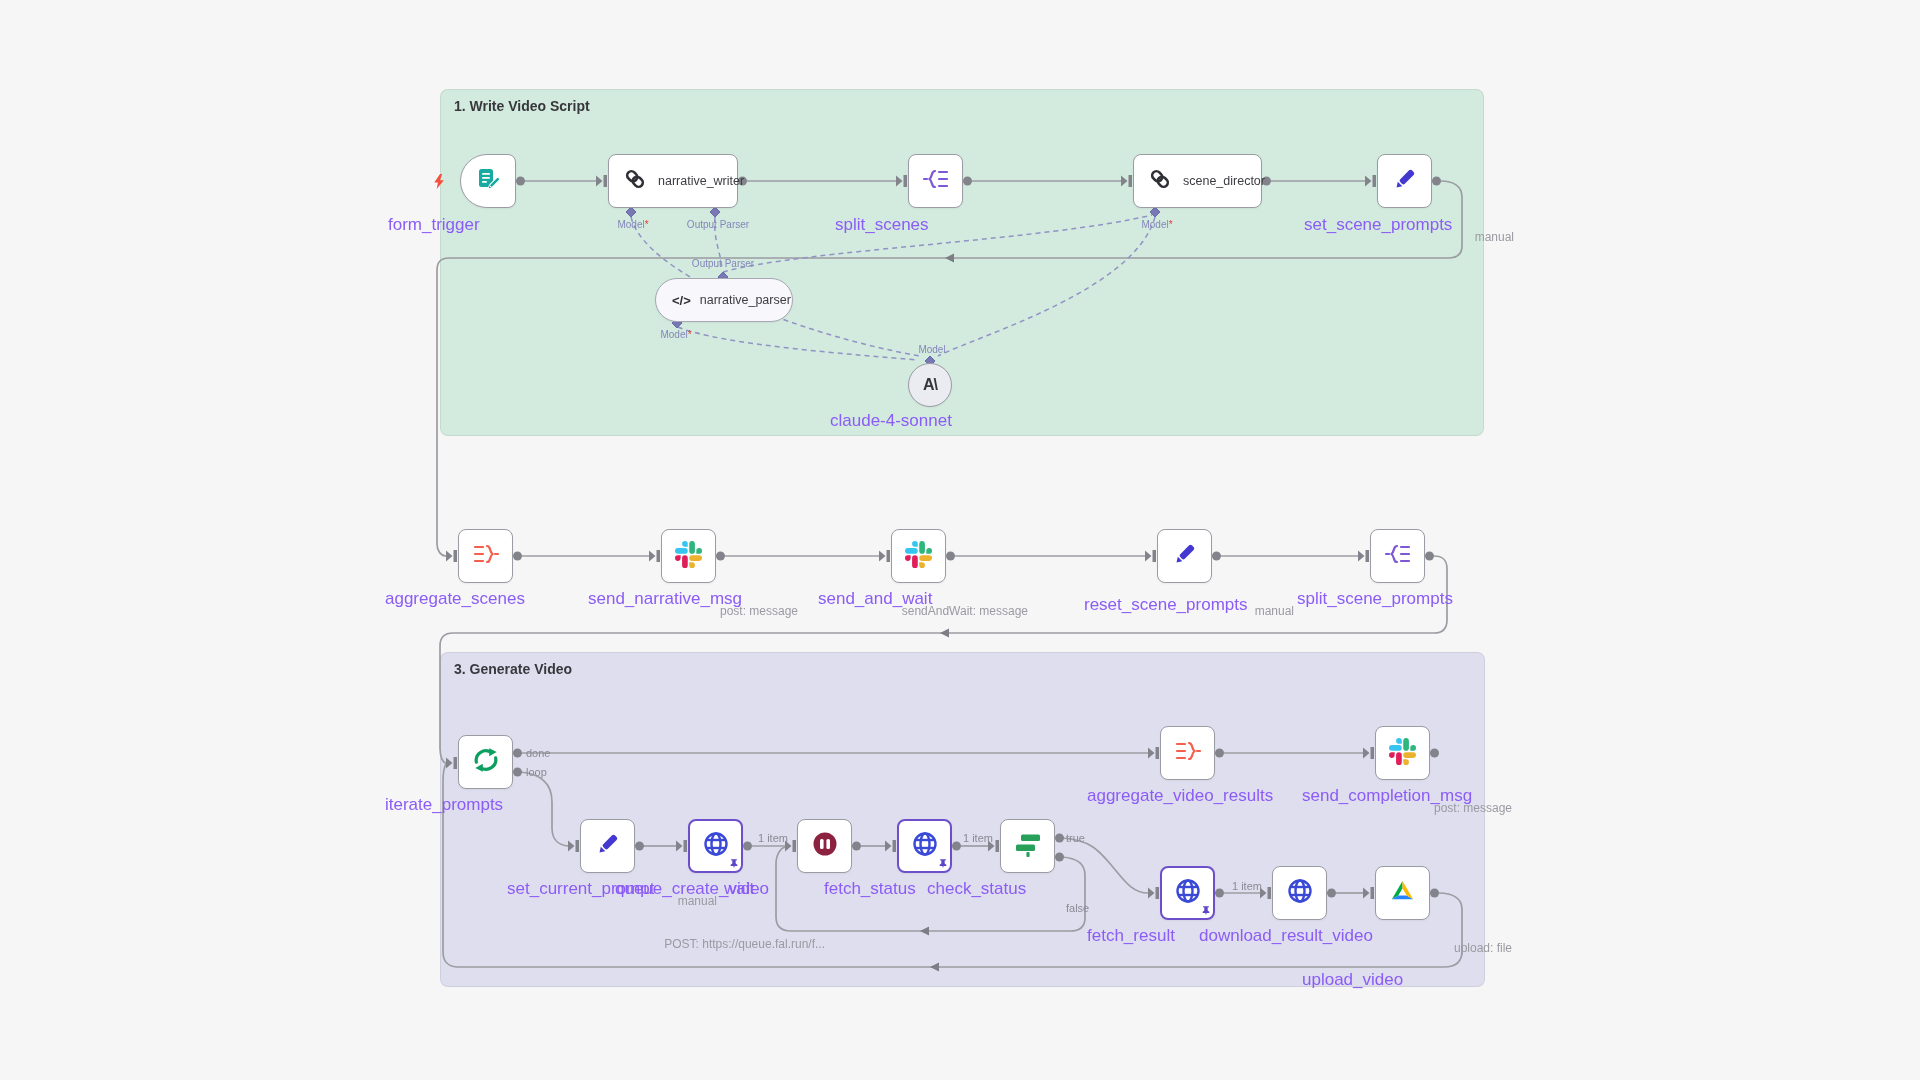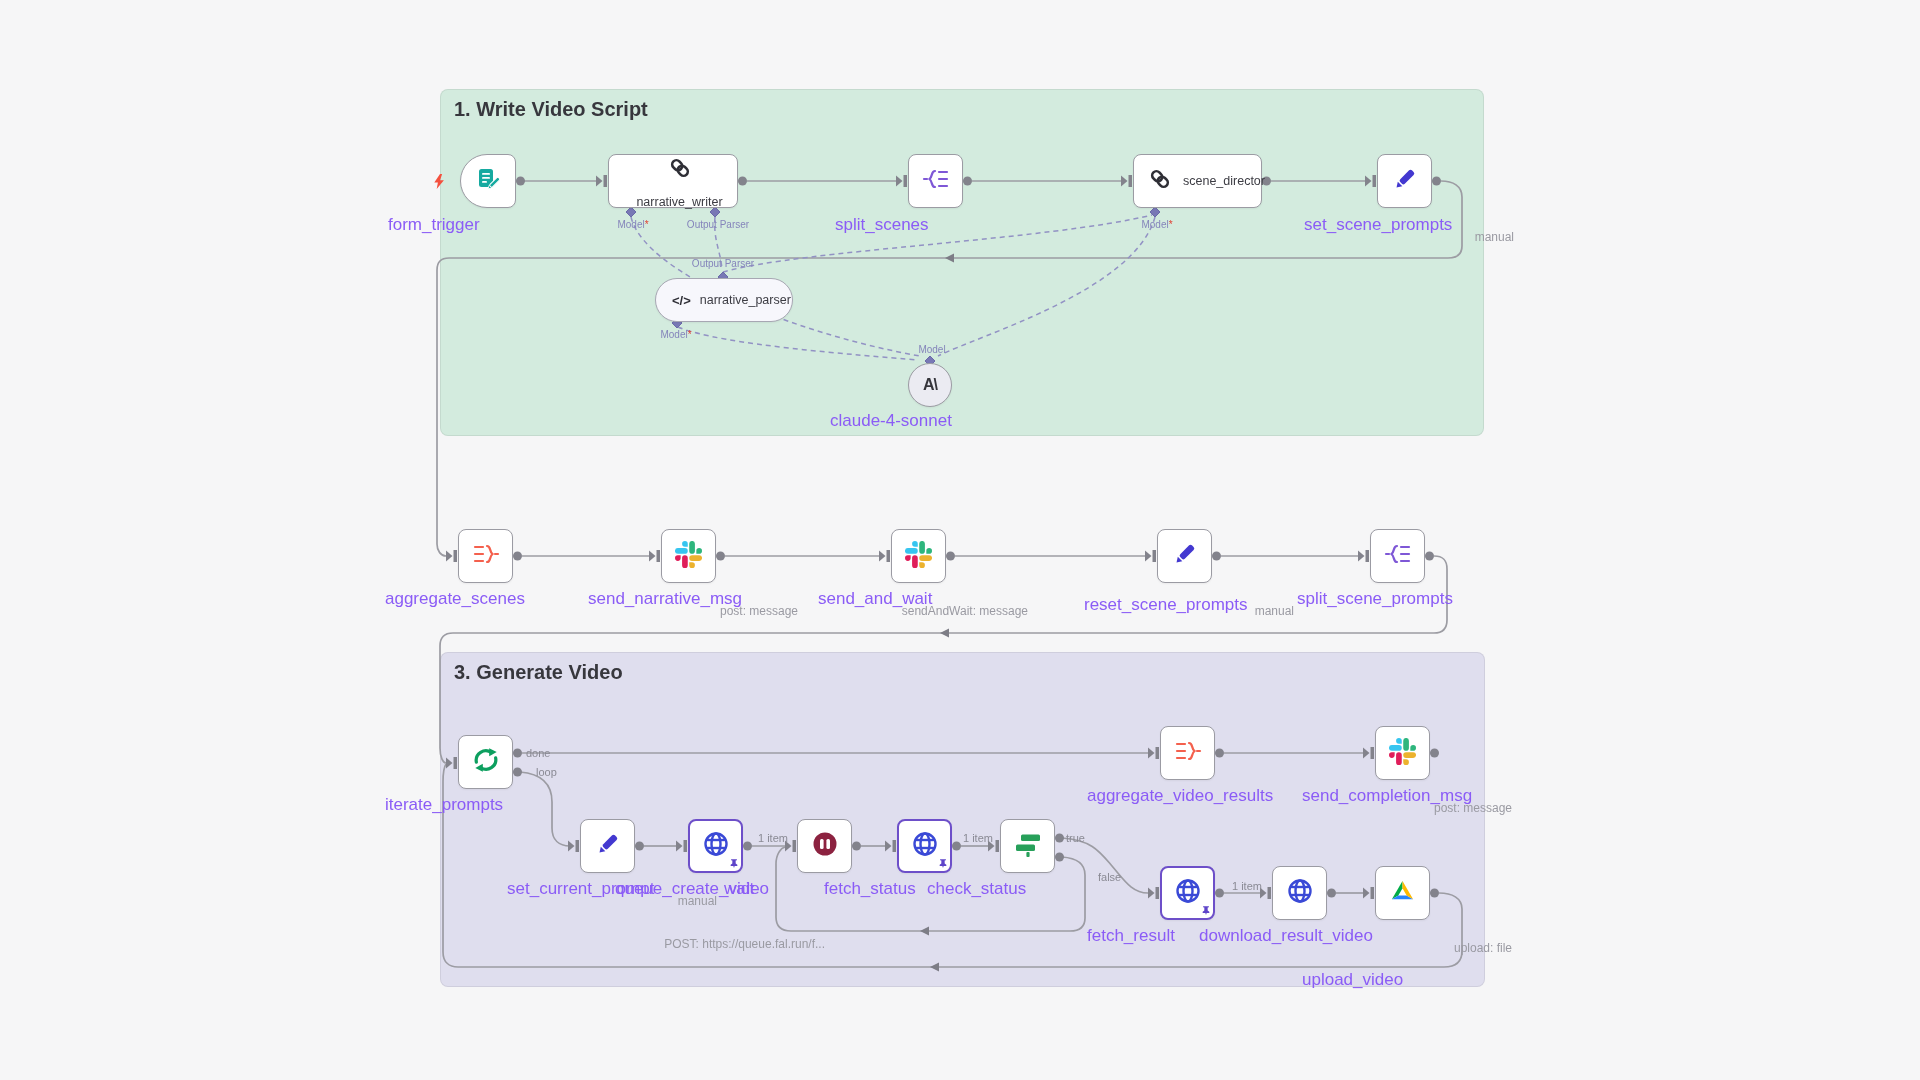--- a/index.html
+++ b/index.html
@@ -1,18 +1,18 @@
 <!DOCTYPE html>
 <html><head>
 <meta charset="utf-8">
 <style>
   html,body{margin:0;padding:0;background:#f6f6f7;font-family:"Liberation Sans",sans-serif;}
   #canvas{position:relative;width:1920px;height:1080px;background:#f6f6f7;overflow:hidden;}
   .section{position:absolute;border-radius:8px;border:1px solid rgba(0,0,0,0.07);}
-  .section-title{position:absolute;left:13px;top:8px;font-size:20px;font-weight:700;color:#37373d;}
+  .section-title{position:absolute;left:13px;top:8px;font-size:14px;font-weight:700;color:#37373d;}
   #wires{position:absolute;left:0;top:0;z-index:1;}
   .node{position:absolute;width:55px;height:54px;background:#ffffff;border:1.5px solid #9b9ba3;
         border-radius:8px;box-sizing:border-box;display:flex;align-items:center;justify-content:center;
         box-shadow:0 1px 2px rgba(0,0,0,0.05);z-index:2;}
   .node.wide{width:130px;justify-content:flex-start;padding-left:13px;gap:10px;}
   .node.trigger{border-radius:27px 8px 8px 27px;width:56px;}
   .node.pill{width:138px;height:44px;border-radius:22px;background:#f7f7fc;border-color:#a7a7b3;
         justify-content:flex-start;padding-left:16px;gap:9px;}
   .node.circle{width:44px;height:44px;border-radius:50%;background:#ebebf2;}
   .node.pinned{border:2px solid #6d4fc9;}
@@ -213,21 +213,21 @@
         <rect x="-6" y="2" width="5" height="1.8" rx="0.9" fill="#fff"></rect>
         <g transform="rotate(45 6 4)">
             <rect x="4.2" y="-3" width="3.6" height="12" rx="1.2" fill="#16aaa0" stroke="#fff" stroke-width="1"></rect>
             <polygon points="4.2,9 7.8,9 6,12.4" fill="#16aaa0" stroke="#fff" stroke-width="0.8"></polygon>
           </g>
       </svg>
     </span>
   </div>
   <div class="nlabel" style="left:388px;top:215px;">form_trigger</div>
 
-  <div class="node wide" style="left:608px;top:154px;flex-direction:column;">
+  <div class="node wide" style="left:608px;top:154px;">
     <span>
       <svg width="26" height="26" viewBox="-14 -14 28 28">
         <g transform="rotate(-45)" stroke="#2f2f36" stroke-width="2.8" fill="none">
           <rect x="-4.5" y="-10" width="9" height="11.5" rx="4.5"></rect>
           <rect x="-4.5" y="-1.5" width="9" height="11.5" rx="4.5"></rect>
         </g>
       </svg>
     </span>
     <span class="inner-label">narrative_writer</span>
   </div>
@@ -360,21 +360,21 @@
           <path d="M9 -2 A9 9 0 0 1 -5 7"></path>
         </g>
         <polygon points="3,-11 10,-7.5 3,-3.5" fill="#0d9f5f"></polygon>
         <polygon points="-3,11 -10,7.5 -3,3.5" fill="#0d9f5f"></polygon>
       </svg>
     </span>
   </div>
   <div class="nlabel" style="left:385px;top:795px;">iterate_prompts</div>
 
   <div class="wire-label" style="left:526px;top:753px;">done</div>
-  <div class="wire-label" style="left:526px;top:772px;margin-left:10px;">loop</div>
+  <div class="wire-label" style="left:526px;top:772px;">loop</div>
 
   <div class="node" style="left:580px;top:819px;">
     <span>
       <svg width="28" height="28" viewBox="-14 -14 28 28">
         <g transform="rotate(45)" fill="#4338d0">
           <rect x="-3.2" y="-11" width="6.4" height="16.5" rx="2"></rect>
           <polygon points="-3.2,7 3.2,7 0,12"></polygon>
         </g>
       </svg>
     </span>
@@ -437,21 +437,21 @@
       <svg width="28" height="28" viewBox="-14 -14 28 28" fill="#27a05a">
         <rect x="-7" y="-9.5" width="19" height="6.5" rx="1.5"></rect>
         <rect x="-12" y="0.5" width="19" height="6.5" rx="1.5"></rect>
         <rect x="-1.6" y="8" width="3.2" height="5" rx="1"></rect>
       </svg>
     </span>
   </div>
   <div class="nlabel" style="left:927px;top:879px;">check_status</div>
 
   <div class="wire-label" style="left:1066px;top:838px;">true</div>
-  <div class="wire-label" style="left:1066px;top:877px;margin-left:32px;">false</div>
+  <div class="wire-label" style="left:1066px;top:908px;">false</div>
 
   <div class="node pinned" style="left:1160px;top:866px;">
     <span>
       <svg width="28" height="28" viewBox="-14 -14 28 28" stroke="#3a49d6" stroke-width="2.4" fill="none">
         <circle cx="0" cy="0" r="10.5"></circle>
           <ellipse cx="0" cy="0" rx="4.5" ry="10.5"></ellipse>
         <path d="M-9.7 -4 H9.7"></path>
           <path d="M-9.7 4 H9.7"></path>
       </svg>
     </span>

